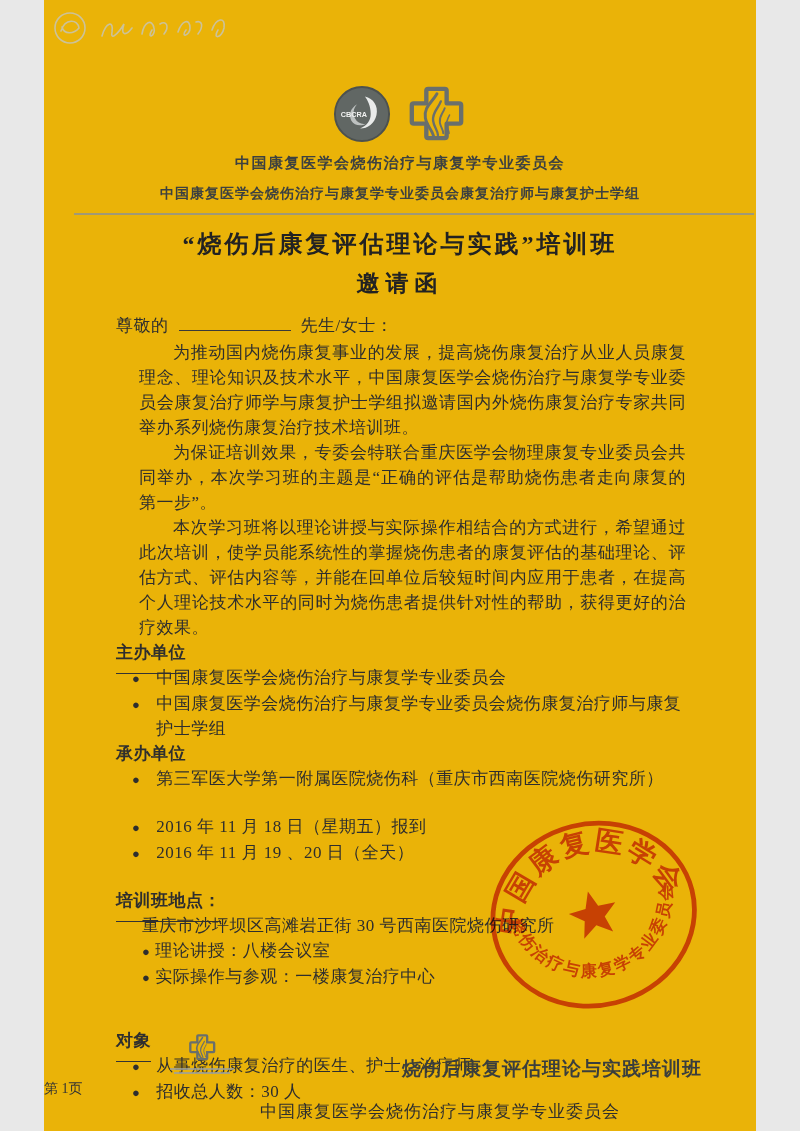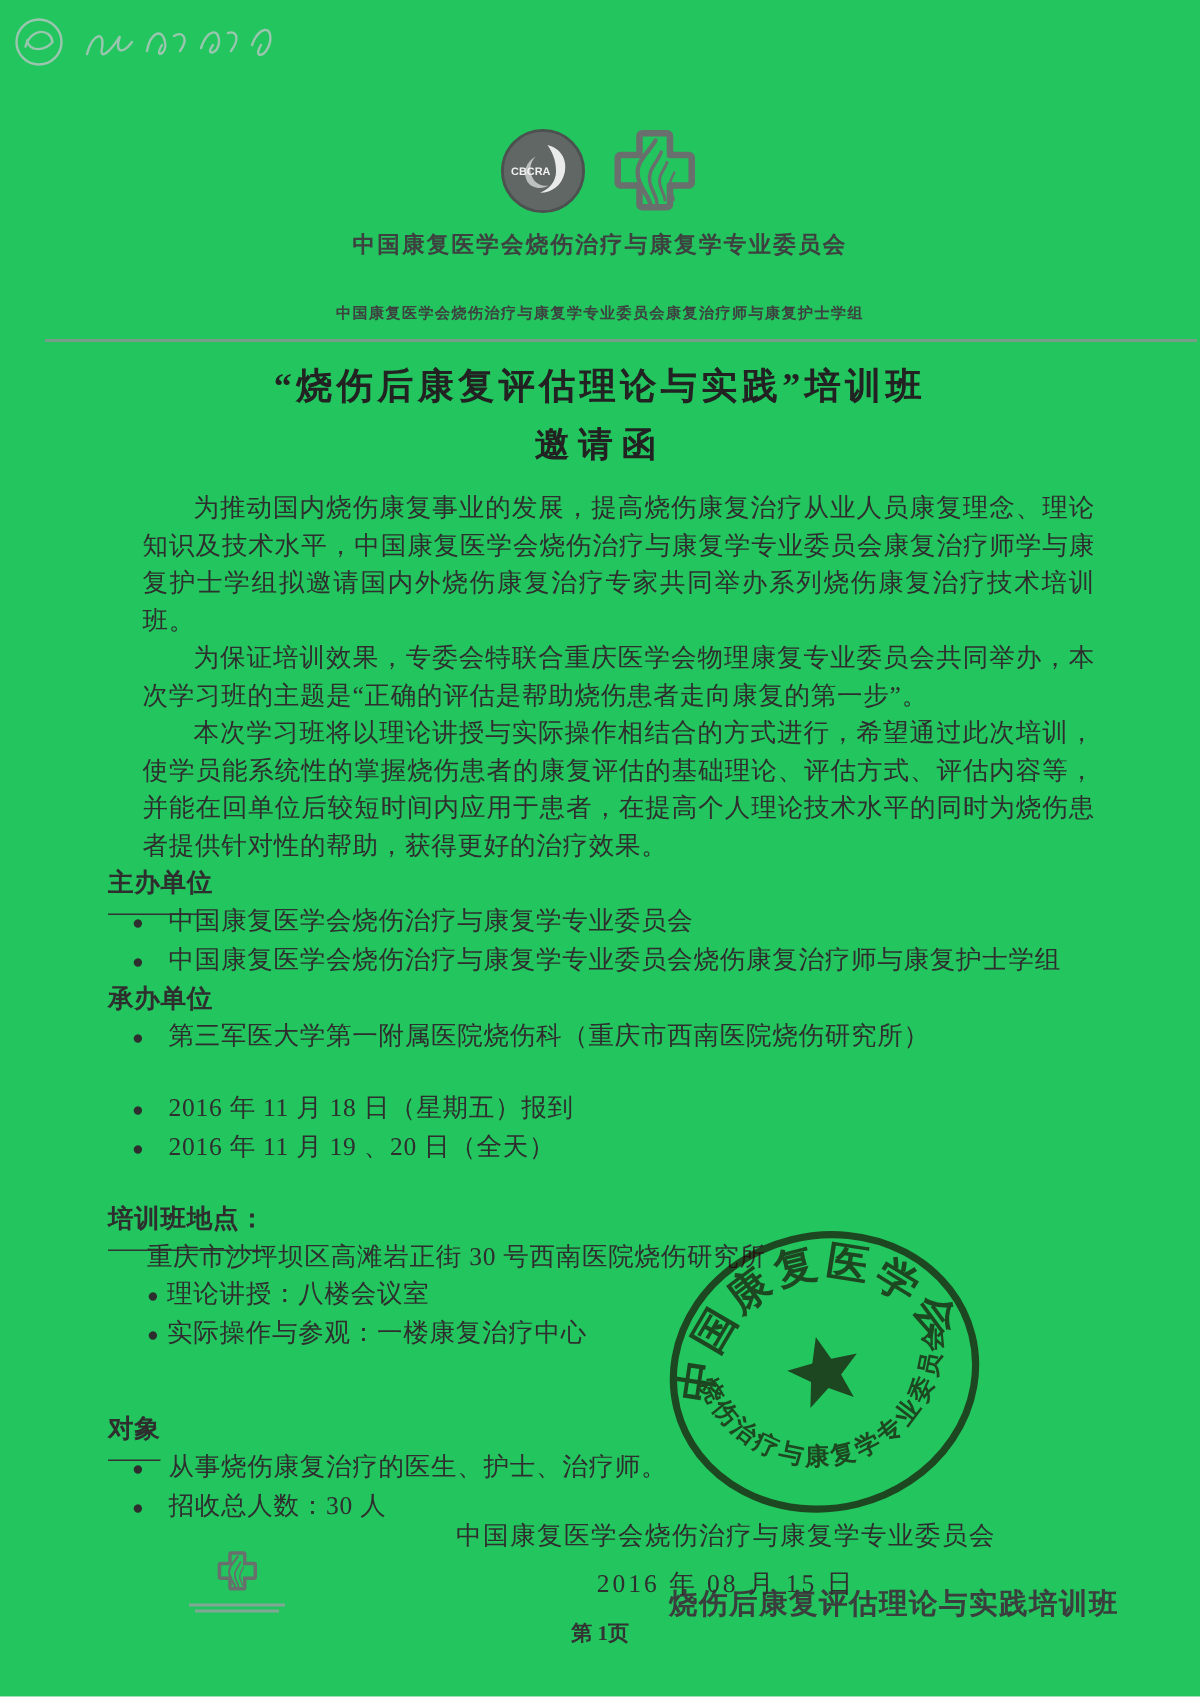--- a/index.html
+++ b/index.html
@@ -1,33 +1,33 @@
 <!DOCTYPE html>
 <html><head>
 <meta charset="utf-8">
 <style>
   * { margin: 0; padding: 0; box-sizing: border-box; }
   html, body { background: #e8e8e8; }
   body { font-family: "Liberation Serif", "DejaVu Serif", serif; }
   .page {
     position: relative;
-    width: 800px; height: 1131px;
+    width: 712px; height: 1131px;
     margin: 0 auto;
-    background: #22c55e;
+    background: #eab308;
     color: #2e2e2e;
     overflow: hidden;
   }
 
   
   .corner-mark { position: absolute; top: 6px; left: 6px; opacity: .75; }
 
   
   .logo-row { padding-top: 84px; display: flex; justify-content: center; align-items: center; gap: 14px; }
   .org-line-1 { margin-top: 10px; text-align: center; font-size: 15px; letter-spacing: 1.5px; font-weight: 600; color: #3d4140; }
-  .org-line-2 { margin-top: 29px; text-align: center; font-size: 10px; letter-spacing: 1px; font-weight: 600; color: #3d4140; }
+  .org-line-2 { margin-top: 12px; text-align: center; font-size: 14px; letter-spacing: 1px; font-weight: 600; color: #3d4140; }
   .header-rule { margin: 10px 2px 0 30px; border-top: 2px solid #8d9293; opacity: .8; }
 
   .doc-title { margin-top: 13px; text-align: center; font-size: 24px; font-weight: bold; letter-spacing: 3px; color: #222; }
   .doc-subtitle { margin-top: 8px; text-align: center; font-size: 23px; font-weight: bold; letter-spacing: 6px; color: #222; }
 
   
   .content { margin: 14px 70px 0 72px; font-size: 17px; line-height: 25px; letter-spacing: .5px; }
   .salutation { margin-bottom: 2px; }
   .blank-line { display: inline-block; width: 112px; border-bottom: 1.5px solid #3a3a3a; height: 15px; margin: 0 10px; vertical-align: baseline; }
   .para { text-indent: 2em; text-align: justify; margin-left: 23px; }
@@ -48,21 +48,21 @@
   .signature .sig-date { margin-top: 7px; letter-spacing: 2px; }
 
   
   .stamp { position: absolute; left: 436px; top: 818px; width: 228px; height: 196px;
            transform: rotate(-14deg); opacity: .88; mix-blend-mode: multiply; z-index: 3; pointer-events: none; }
 
   
   .footer-logo { position: absolute; left: 126px; top: 1033px; text-align: center; }
   .footer-logo .tiny-bar { height: 2px; background: #9aa0a1; margin-top: 2px; opacity: .8; }
   .footer-right { position: absolute; right: 54px; top: 1056px; font-size: 19px; letter-spacing: 1px; color: #3a3e3d; font-weight: 600; }
-  .footer-page { position: absolute; left: 0; right: 0; top: 1080px; text-align: center; font-size: 14px; color: #333; font-weight: bold; }
+  .footer-page { position: absolute; left: 0; right: 0; top: 1080px; font-size: 14px; color: #333; }
 </style>
 </head>
 <body>
 
 <div class="page">
 
   <div class="corner-mark">
     <svg width="200" height="52" viewBox="0 0 200 52">
       <g stroke="#c2c7ca" stroke-width="1.6" fill="none" stroke-linecap="round">
         <circle cx="20" cy="22" r="15"></circle>
@@ -96,20 +96,23 @@
 
   <div class="org-line-1">中国康复医学会烧伤治疗与康复学专业委员会</div>
   <div class="org-line-2">中国康复医学会烧伤治疗与康复学专业委员会康复治疗师与康复护士学组</div>
   <div class="header-rule"></div>
 
   <div class="doc-title">“烧伤后康复评估理论与实践”培训班</div>
   <div class="doc-subtitle">邀请函</div>
 
   <div class="content">
 
+    <div class="salutation">
+      <span>尊敬的</span><span class="blank-line"></span><span>先生/女士：</span>
+    </div>
 
     <p class="para">为推动国内烧伤康复事业的发展，提高烧伤康复治疗从业人员康复理念、理论知识及技术水平，中国康复医学会烧伤治疗与康复学专业委员会康复治疗师学与康复护士学组拟邀请国内外烧伤康复治疗专家共同举办系列烧伤康复治疗技术培训班。</p>
     <p class="para">为保证培训效果，专委会特联合重庆医学会物理康复专业委员会共同举办，本次学习班的主题是“正确的评估是帮助烧伤患者走向康复的第一步”。</p>
     <p class="para">本次学习班将以理论讲授与实际操作相结合的方式进行，希望通过此次培训，使学员能系统性的掌握烧伤患者的康复评估的基础理论、评估方式、评估内容等，并能在回单位后较短时间内应用于患者，在提高个人理论技术水平的同时为烧伤患者提供针对性的帮助，获得更好的治疗效果。</p>
 
     <div class="sec-heading u"><span>主办单位</span></div>
     <div class="bullet-row">
       <span class="bullet">●</span>
       <span>中国康复医学会烧伤治疗与康复学专业委员会</span>
     </div>

